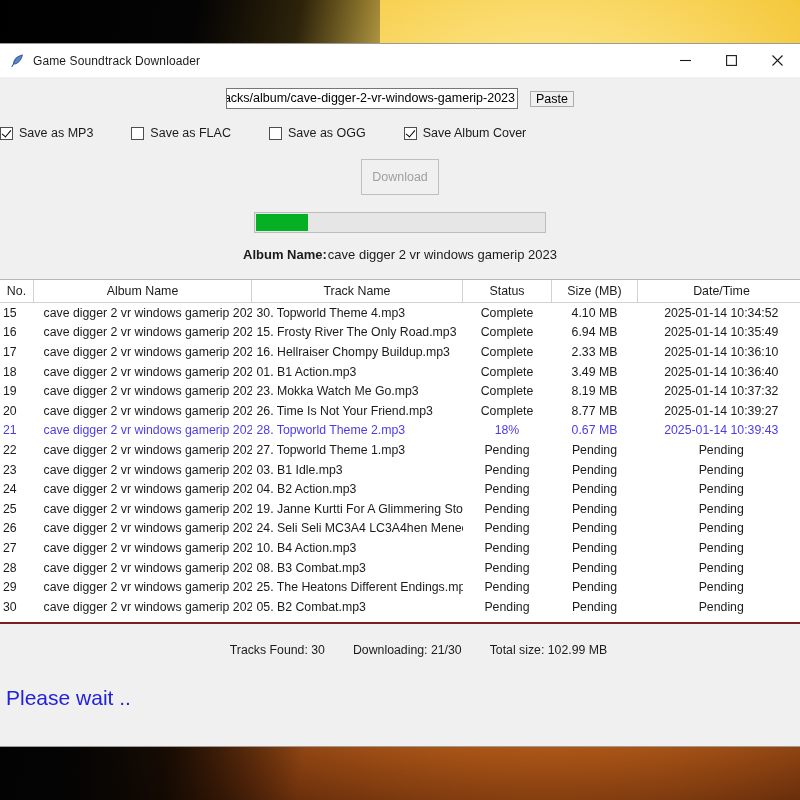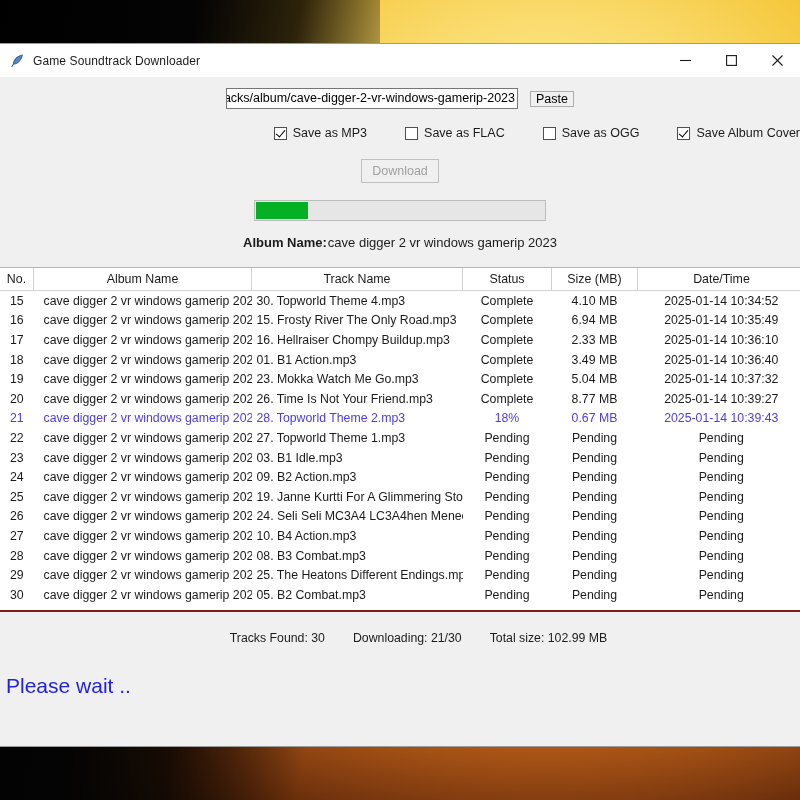--- a/index.html
+++ b/index.html
@@ -150,21 +150,21 @@
     color: #000;
     display: flex;
     align-items: center;
     justify-content: center;
     box-sizing: border-box;
   }
 
   
   .check-row {
     display: flex;
-    justify-content: flex-end;
+    justify-content: flex-start;
     align-items: center;
     gap: 38px;
     margin-top: 17px;
   }
   .check-item {
     display: flex;
     align-items: center;
     gap: 6px;
     font-size: 12.5px;
     color: #1b1b1b;
@@ -192,21 +192,21 @@
   }
 
   
   .download-row {
     display: flex;
     justify-content: center;
     margin-top: 19px;
   }
   .download-btn {
     min-width: 68px;
-    height: 24px;
+    height: 36px;
     padding: 0 10px;
     background: #f0f0f0;
     border: 1px solid #bfbfbf;
     color: #a0a0a0;
     font-size: 12.5px;
     font-family: "Liberation Sans", sans-serif;
     display: flex;
     align-items: center;
     justify-content: center;
     box-sizing: border-box;
@@ -273,21 +273,21 @@
   }
   table.grid thead th:last-child { border-right: none; }
   table.grid tbody td {
     height: 19.6px;
     padding: 0 3px;
     white-space: nowrap;
     overflow: hidden;
     text-overflow: clip;
     border: none;
   }
-  .c-no     { width: 33px;  text-align: center; }
+  .c-no     { width: 33px;  text-align: left; }
   .c-album  { width: 217px; text-align: left; padding-left: 10px !important; }
   .c-track  { width: 210px; text-align: left; padding-left: 5px !important; }
   .c-status { width: 88px;  text-align: center; }
   .c-size   { width: 85px;  text-align: center; }
   .c-date   { width: 167px; text-align: center; }
   tr.active td { color: #4b3ce8; }
 
   
   .footer-stats {
     display: flex;
@@ -427,21 +427,21 @@
                 <td class="c-track">01. B1 Action.mp3</td>
                 <td class="c-status">Complete</td>
                 <td class="c-size">3.49 MB</td>
                 <td class="c-date">2025-01-14 10:36:40</td>
               </tr>
               <tr>
                 <td class="c-no">19</td>
                 <td class="c-album">cave digger 2 vr windows gamerip 2023</td>
                 <td class="c-track">23. Mokka   Watch Me Go.mp3</td>
                 <td class="c-status">Complete</td>
-                <td class="c-size">5.04 MB</td>
+                <td class="c-size">8.19 MB</td>
                 <td class="c-date">2025-01-14 10:37:32</td>
               </tr>
               <tr>
                 <td class="c-no">20</td>
                 <td class="c-album">cave digger 2 vr windows gamerip 2023</td>
                 <td class="c-track">26. Time Is Not Your Friend.mp3</td>
                 <td class="c-status">Complete</td>
                 <td class="c-size">8.77 MB</td>
                 <td class="c-date">2025-01-14 10:39:27</td>
               </tr>
@@ -465,21 +465,21 @@
                 <td class="c-no">23</td>
                 <td class="c-album">cave digger 2 vr windows gamerip 2023</td>
                 <td class="c-track">03. B1 Idle.mp3</td>
                 <td class="c-status">Pending</td>
                 <td class="c-size">Pending</td>
                 <td class="c-date">Pending</td>
               </tr>
               <tr>
                 <td class="c-no">24</td>
                 <td class="c-album">cave digger 2 vr windows gamerip 2023</td>
-                <td class="c-track">09. B2 Action.mp3</td>
+                <td class="c-track">04. B2 Action.mp3</td>
                 <td class="c-status">Pending</td>
                 <td class="c-size">Pending</td>
                 <td class="c-date">Pending</td>
               </tr>
               <tr>
                 <td class="c-no">25</td>
                 <td class="c-album">cave digger 2 vr windows gamerip 2023</td>
                 <td class="c-track">19. Janne Kurtti   For A Glimmering Story.mp3</td>
                 <td class="c-status">Pending</td>
                 <td class="c-size">Pending</td>

